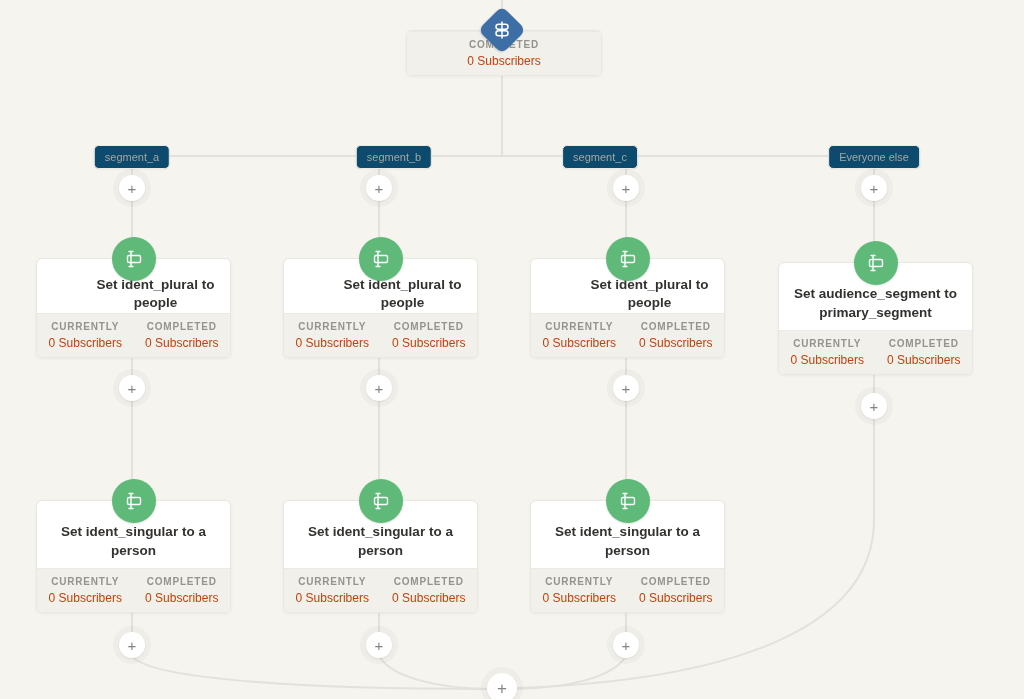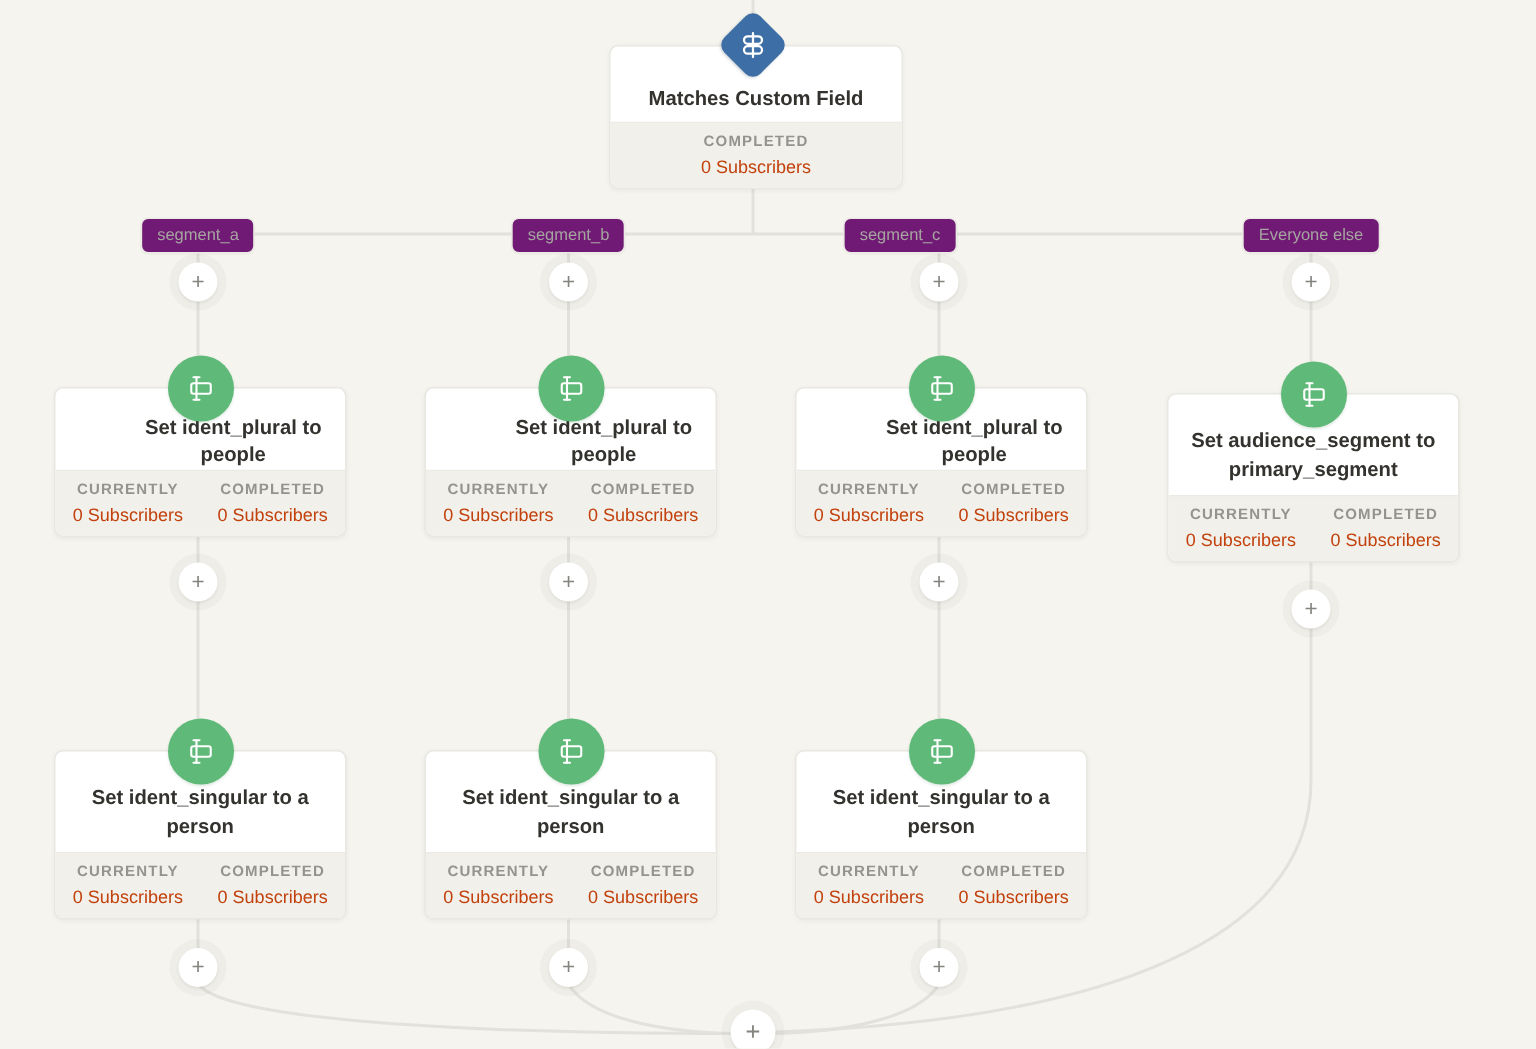--- a/index.html
+++ b/index.html
@@ -69,21 +69,21 @@
   .c4{left:778px;top:262px;width:193px;}
   .c5{left:36px;top:500px;width:193px;}
   .c6{left:283px;top:500px;width:193px;}
   .c7{left:530px;top:500px;width:193px;}
   .t1line .card-title{height:54px;padding-top:16px;box-sizing:border-box;margin-left:44px;}
   .t2line .card-title{height:67px;padding-top:14px;box-sizing:border-box;}
 
   
   .chip{
     position:absolute;top:145px;z-index:2;transform:translateX(-50%);
-    background:#701a75;border:1px solid #ebeae4;border-radius:5px;
+    background:#0c4a6e;border:1px solid #ebeae4;border-radius:5px;
     height:22px;line-height:22px;padding:0 10px;
     font-size:11px;color:#a6a5a0;white-space:nowrap;
     box-shadow:0 1px 1px rgba(90,88,80,0.04);
   }
 
   
   .plus{
     position:absolute;z-index:3;
     width:26px;height:26px;border-radius:50%;
     background:#ffffff;
@@ -120,31 +120,30 @@
         <g stroke="#ffffff" stroke-width="1.5" fill="none" stroke-linecap="round">
           <path d="M10 2 V18"></path>
           <rect x="4" y="4.2" width="12" height="5" rx="2.5"></rect>
           <rect x="4" y="10.8" width="12" height="5" rx="2.5"></rect>
         </g>
       </svg>
     </span>
   </div>
 
   <div class="card trigger-card">
-    <div class="card-title">Matches Custom Field</div>
     <div class="card-footer">
       <div class="stat">
         <div class="stat-label">COMPLETED</div>
         <div class="stat-value">0 Subscribers</div>
       </div>
     </div>
   </div>
 
   <div class="chip" style="left:132px">segment_a</div>
-  <div class="chip" style="left:379px">segment_b</div>
+  <div class="chip" style="left:394px">segment_b</div>
   <div class="chip" style="left:600px">segment_c</div>
   <div class="chip" style="left:874px">Everyone else</div>
 
   <div class="plus" style="left:119px;top:175px">
       <span>+</span>
     </div>
   <div class="plus" style="left:366px;top:175px">
       <span>+</span>
     </div>
   <div class="plus" style="left:613px;top:175px">

